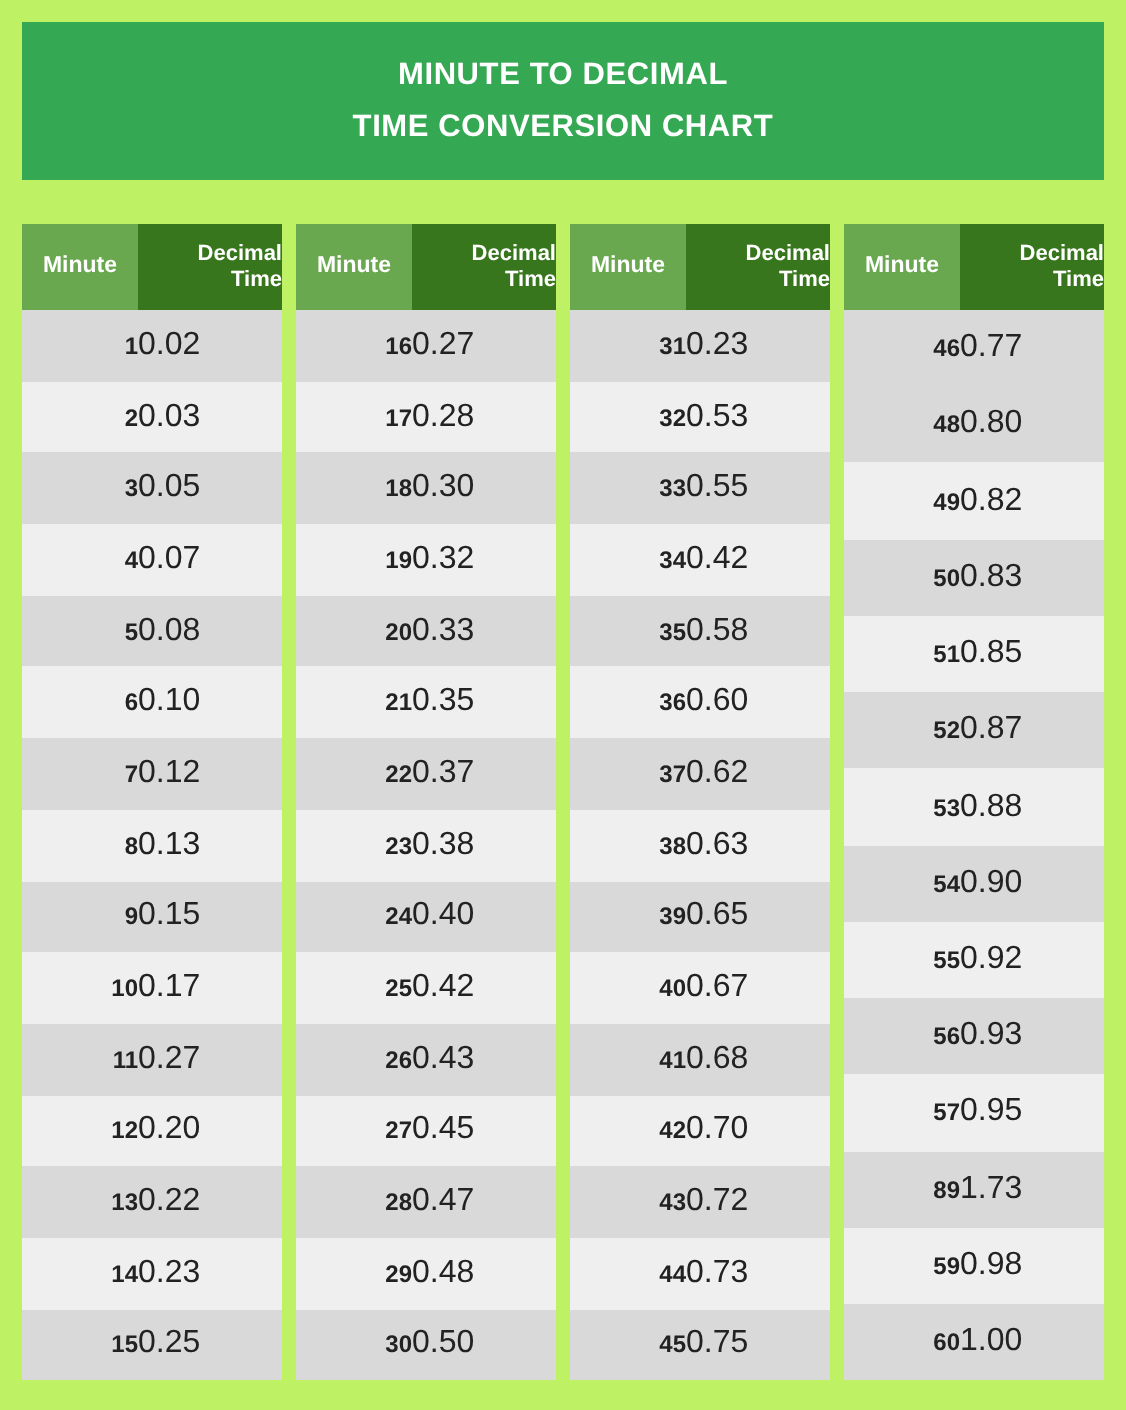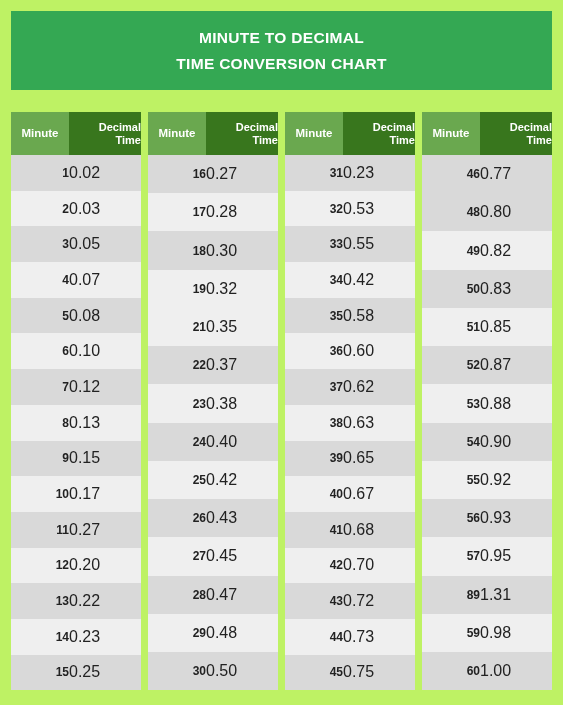--- a/index.html
+++ b/index.html
@@ -223,20 +223,24 @@
             <td class="td-decimal">0.28</td>
           </tr>
           <tr class="row-odd">
             <td class="td-minute">18</td>
             <td class="td-decimal">0.30</td>
           </tr>
           <tr class="row-even">
             <td class="td-minute">19</td>
             <td class="td-decimal">0.32</td>
           </tr>
+          <tr class="row-odd">
+            <td class="td-minute">20</td>
+            <td class="td-decimal">0.33</td>
+          </tr>
           <tr class="row-even">
             <td class="td-minute">21</td>
             <td class="td-decimal">0.35</td>
           </tr>
           <tr class="row-odd">
             <td class="td-minute">22</td>
             <td class="td-decimal">0.37</td>
           </tr>
           <tr class="row-even">
             <td class="td-minute">23</td>
@@ -395,21 +399,21 @@
           <tr class="row-odd">
             <td class="td-minute">56</td>
             <td class="td-decimal">0.93</td>
           </tr>
           <tr class="row-even">
             <td class="td-minute">57</td>
             <td class="td-decimal">0.95</td>
           </tr>
           <tr class="row-odd">
             <td class="td-minute">89</td>
-            <td class="td-decimal">1.31</td>
+            <td class="td-decimal">1.73</td>
           </tr>
           <tr class="row-even">
             <td class="td-minute">59</td>
             <td class="td-decimal">0.98</td>
           </tr>
           <tr class="row-odd">
             <td class="td-minute">60</td>
             <td class="td-decimal">1.00</td>
           </tr>
         </tbody>

